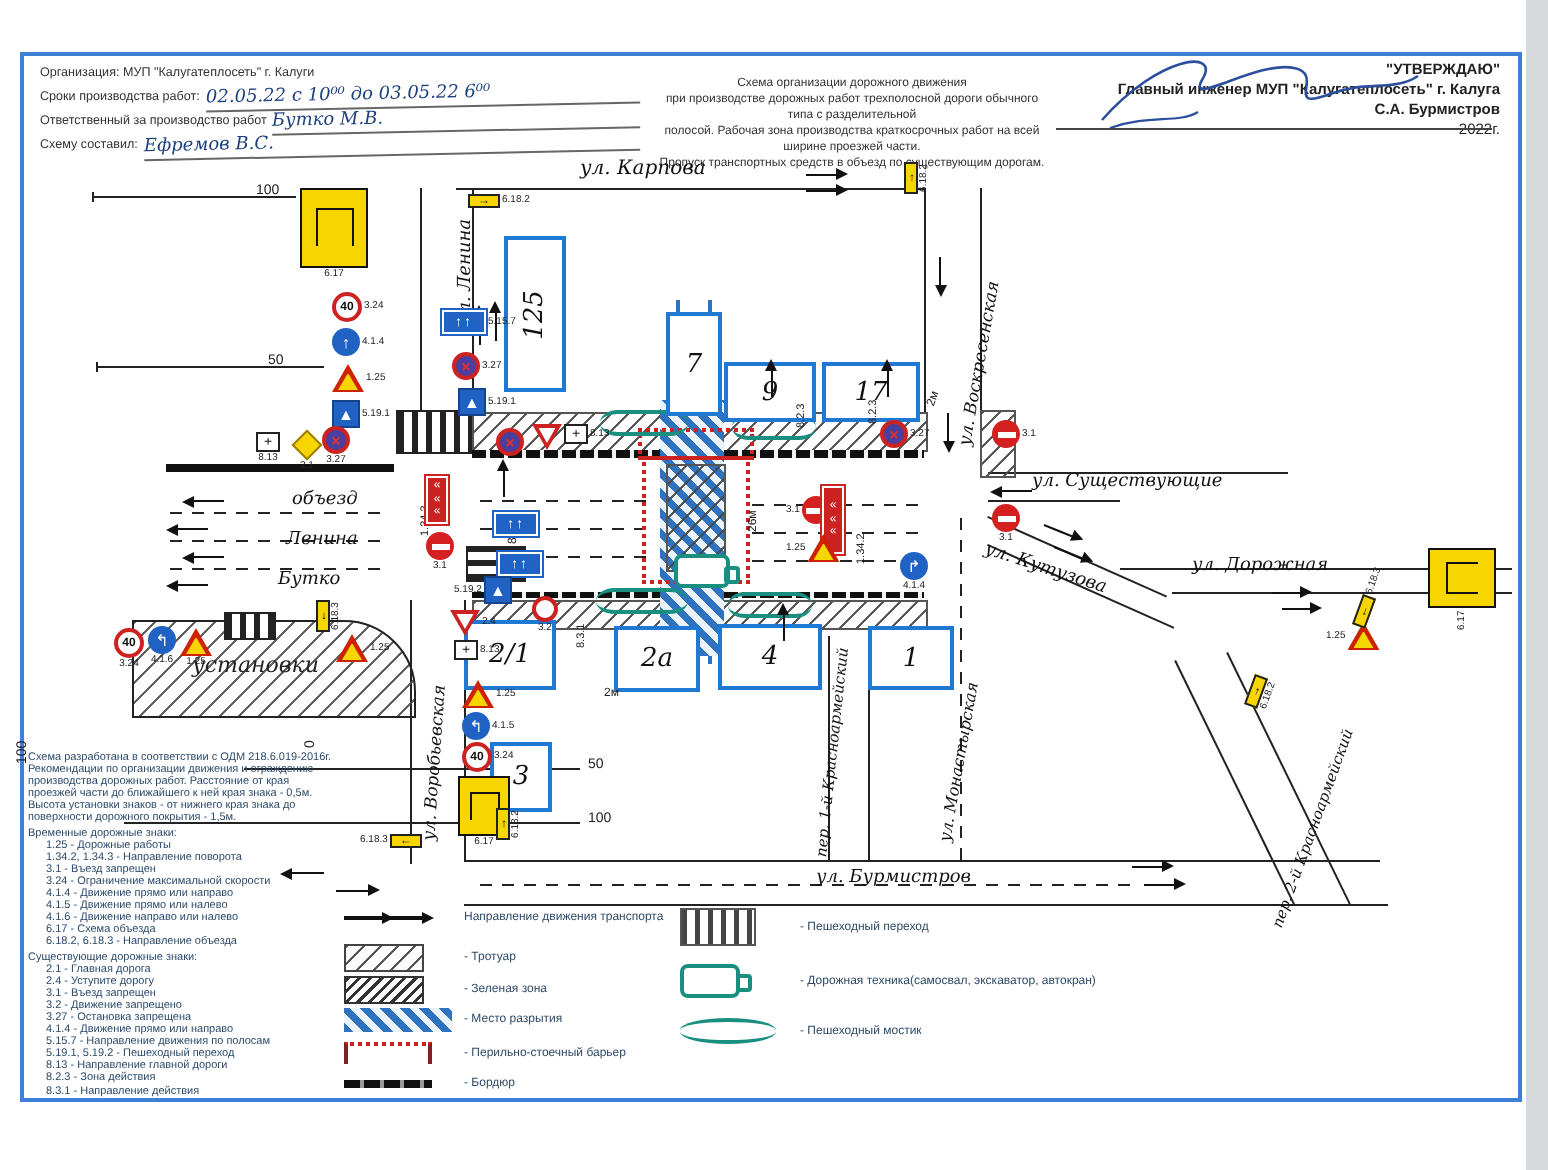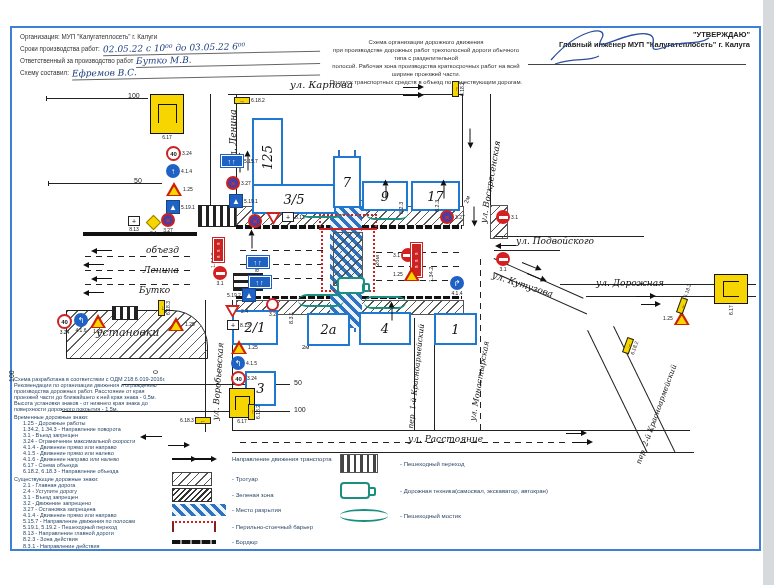--- a/index.html
+++ b/index.html
@@ -140,20 +140,22 @@
   <div class="hdr-center">
     <div>Схема организации дорожного движения</div>
     <div>при производстве дорожных работ трехполосной дороги обычного типа с разделительной</div>
     <div>полосой. Рабочая зона производства краткосрочных работ на всей ширине проезжей части.</div>
     <div>Пропуск транспортных средств в объезд по существующим дорогам.</div>
   </div>
 
   <div class="hdr-right">
     <div>"УТВЕРЖДАЮ"</div>
     <div>Главный инженер МУП "Калугатеплосеть" г. Калуга</div>
+    <div>С.А. Бурмистров</div>
+    <div class="yr">2022г.</div>
   </div>
   <div class="hdr-uline"></div>
   <svg class="sig" width="170" height="44" viewBox="0 0 170 44">
     <path d="M6 36 C 34 4, 66 0, 56 16 C 48 30, 84 6, 102 10 C 118 13, 96 32, 120 23 C 138 16, 152 22, 164 14" fill="none" stroke="#2b4f9e" stroke-width="1.3"></path>
     <path d="M10 40 C 30 33, 44 38, 54 32" fill="none" stroke="#2b4f9e" stroke-width="1.1"></path>
   </svg>
 
   <div id="map">
       <div class="ln" style="left: 228px; top: 94px; width: 234px; height: 1px;"></div>
       <div class="ln" style="left: 210px; top: 94px; width: 1px; height: 120px;"></div>
@@ -208,23 +210,20 @@
       <div class="zn zn-barrier" style="left: 319px; top: 214px; width: 54px; height: 12px;"></div>
       <div class="zn zn-barrier" style="left: 321px; top: 228px; width: 50px; height: 60px;"></div>
       <div class="zn zn-bridge" style="left: 300px; top: 205px; width: 44px; height: 9px;"></div>
       <div class="zn zn-bridge" style="left: 366px; top: 207px; width: 42px; height: 9px;"></div>
       <div class="zn zn-bridge" style="left: 298px; top: 294px; width: 46px; height: 9px;"></div>
       <div class="zn zn-bridge" style="left: 364px; top: 296px; width: 42px; height: 9px;"></div>
       <div class="zn zn-machine" style="left: 337px; top: 277px; width: 24px; height: 13px;"></div>
       <div class="bld" style="left: 252px; top: 118px; width: 27px; height: 74px;">
         <span class="bld-n" style="transform: rotate(-90deg);">125</span>
       </div>
-      <div class="bld" style="left: 252px; top: 184px; width: 80px; height: 26px;">
-        <span class="bld-n">3/5</span>
-      </div>
       <div class="bld" style="left: 333px; top: 156px; width: 24px; height: 48px;">
         <span class="bld-n">7</span>
       </div>
       <div class="bld" style="left: 362px; top: 181px; width: 42px; height: 26px;">
         <span class="bld-n">9</span>
       </div>
       <div class="bld" style="left: 411px; top: 181px; width: 45px; height: 26px;">
         <span class="bld-n">17</span>
       </div>
       <div class="bld" style="left: 232px; top: 310px; width: 42px; height: 31px;">
@@ -459,28 +458,28 @@
       <div class="mtxt" style="left: 463px; top: 202px; font-size: 6px; transform-origin: 0px 0px; transform: rotate(-70deg);">2м</div>
       <div class="mtxt" style="left: 434px; top: 212px; font-size: 5.5px; transform-origin: 0px 0px; transform: rotate(-90deg);">8.2.3</div>
       <div class="mtxt" style="left: 398px; top: 214px; font-size: 5.5px; transform-origin: 0px 0px; transform: rotate(-90deg);">8.2.3</div>
       <div class="mtxt" style="left: 288px; top: 324px; font-size: 5.5px; transform-origin: 0px 0px; transform: rotate(-90deg);">8.3.1</div>
       <div class="mtxt" style="left: 428px; top: 282px; font-size: 5.5px; transform-origin: 0px 0px; transform: rotate(-90deg);">1.34.2</div>
       <div class="mtxt" style="left: 210px; top: 268px; font-size: 5.5px; transform-origin: 0px 0px; transform: rotate(-90deg);">1.34.3</div>
       <div class="mtxt it" style="left: 96px; top: 326px; font-size: 11px;">установки</div>
       <div class="stlbl" style="left: 290px; top: 79px; font-size: 10px;">ул. Карпова</div>
       <div class="stlbl" style="left: 228px; top: 162px; font-size: 9px; transform-origin: 0px 0px; transform: rotate(-90deg);">ул. Ленина</div>
       <div class="stlbl" style="left: 478px; top: 222px; font-size: 8.5px; transform-origin: 0px 0px; transform: rotate(-80deg);">ул. Воскресенская</div>
-      <div class="stlbl" style="left: 516px; top: 236px; font-size: 9px;">ул. Подвойского</div>
+      <div class="stlbl" style="left: 516px; top: 236px; font-size: 9px;">ул. Существующие</div>
       <div class="stlbl" style="left: 494px; top: 270px; font-size: 9px; transform-origin: 0px 0px; transform: rotate(18deg);">ул. Кутузова</div>
       <div class="stlbl" style="left: 596px; top: 278px; font-size: 9px;">ул. Дорожная</div>
       <div class="stlbl" style="left: 468px; top: 420px; font-size: 8px; transform-origin: 0px 0px; transform: rotate(-80deg);">ул. Монастырская</div>
       <div class="stlbl" style="left: 406px; top: 428px; font-size: 7.5px; transform-origin: 0px 0px; transform: rotate(-84deg);">пер. 1-й Красноармейский</div>
       <div class="stlbl" style="left: 634px; top: 462px; font-size: 7.5px; transform-origin: 0px 0px; transform: rotate(-70deg);">пер. 2-й Красноармейский</div>
       <div class="stlbl" style="left: 210px; top: 420px; font-size: 8.5px; transform-origin: 0px 0px; transform: rotate(-86deg);">ул. Воробьевская</div>
-      <div class="stlbl" style="left: 408px; top: 434px; font-size: 9px;">ул. Расстояние</div>
+      <div class="stlbl" style="left: 408px; top: 434px; font-size: 9px;">ул. Бурмистров</div>
       <div class="stlbl" style="left: 146px; top: 245px; font-size: 9px;">объезд</div>
       <div class="stlbl" style="left: 143px; top: 265px; font-size: 9px;">Ленина</div>
       <div class="stlbl" style="left: 139px; top: 285px; font-size: 9px;">Бутко</div>
     </div>
 
   <div class="notes">
     <div>
         <div class="">Схема разработана в соответствии с ОДМ 218.6.019-2016г.</div>
         <div class="">Рекомендации по организации движения и ограждению</div>
         <div class="">производства дорожных работ. Расстояние от края</div>

